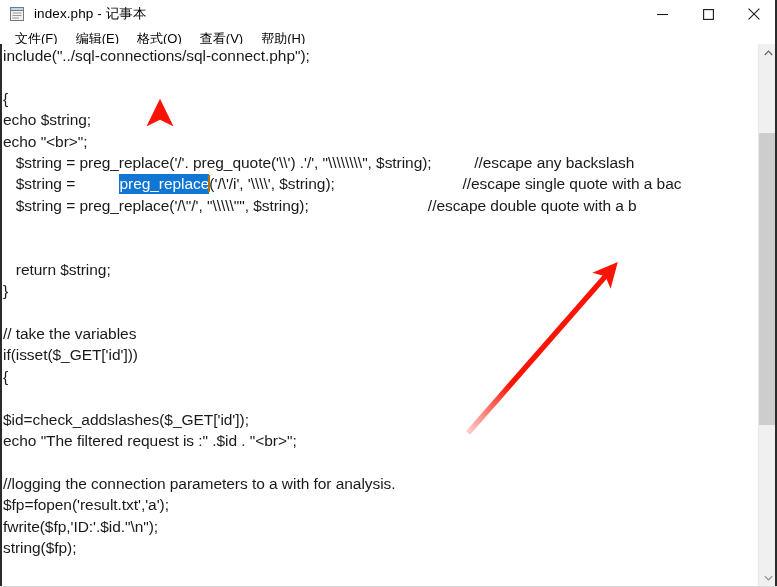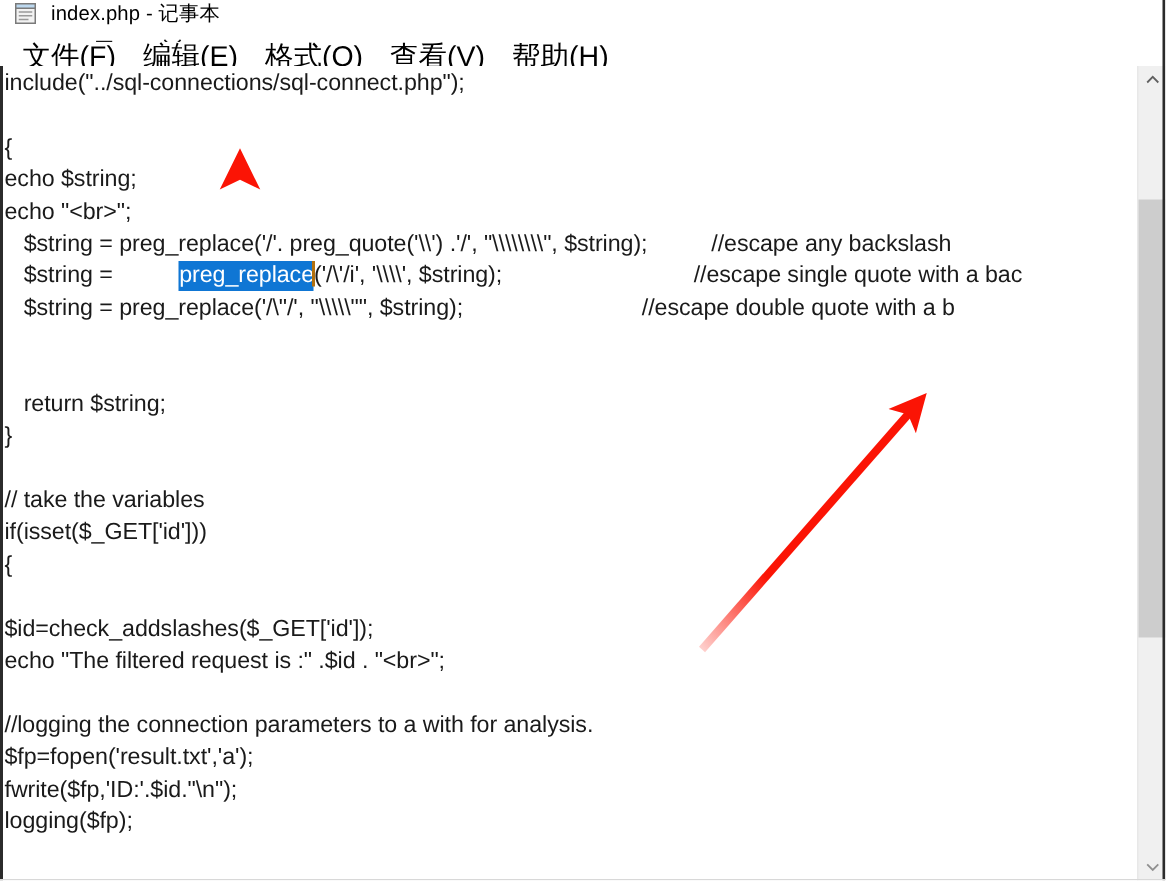--- a/index.html
+++ b/index.html
@@ -26,22 +26,21 @@
   }
 
   
   #titlebar {
     position: absolute;
     left: 0; top: 0;
     width: 777px;
     height: 28px;
     background: #ffffff;
     display: flex;
-    align-items: flex-start;
-    flex-direction: column;
+    align-items: center;
   }
   #title-left {
     display: flex;
     align-items: center;
     padding-left: 9px;
     height: 28px;
     flex: 1 1 auto;
     min-width: 0;
   }
   .app-icon {
@@ -80,21 +79,21 @@
     left: 0; top: 28px;
     width: 777px;
     height: 22px;
     background: #ffffff;
     display: flex;
     align-items: center;
     padding-left: 6px;
     box-sizing: border-box;
   }
   .menu-item {
-    font-size: 19px;
+    font-size: 13px;
     color: #000000;
     padding: 2px 9px 2px 9px;
     white-space: nowrap;
     line-height: 16px;
   }
   .menu-item .accel { text-decoration: underline; }
 
   
   #client {
     position: absolute;
@@ -253,21 +252,21 @@
         <div class="code-line">// take the variables</div>
         <div class="code-line">if(isset($_GET['id']))</div>
         <div class="code-line">{</div>
         <div class="code-line">&nbsp;</div>
         <div class="code-line">$id=check_addslashes($_GET['id']);</div>
         <div class="code-line">echo "The filtered request is :" .$id . "&lt;br&gt;";</div>
         <div class="code-line">&nbsp;</div>
         <div class="code-line">//logging the connection parameters to a with for analysis.</div>
         <div class="code-line">$fp=fopen('result.txt','a');</div>
         <div class="code-line">fwrite($fp,'ID:'.$id."\n");</div>
-        <div class="code-line">logging($fp);</div>
+        <div class="code-line">string($fp);</div>
       </div>
   </div>
 
   <div id="vscroll">
     <div id="vs-up">
       <svg width="9" height="6" viewBox="0 0 9 6">
         <polyline points="0.8,5 4.5,1.2 8.2,5" fill="none" stroke="#606060" stroke-width="1.2"></polyline>
       </svg>
     </div>
     <div id="vs-thumb" style="top: 89px; height: 292px;"></div>

